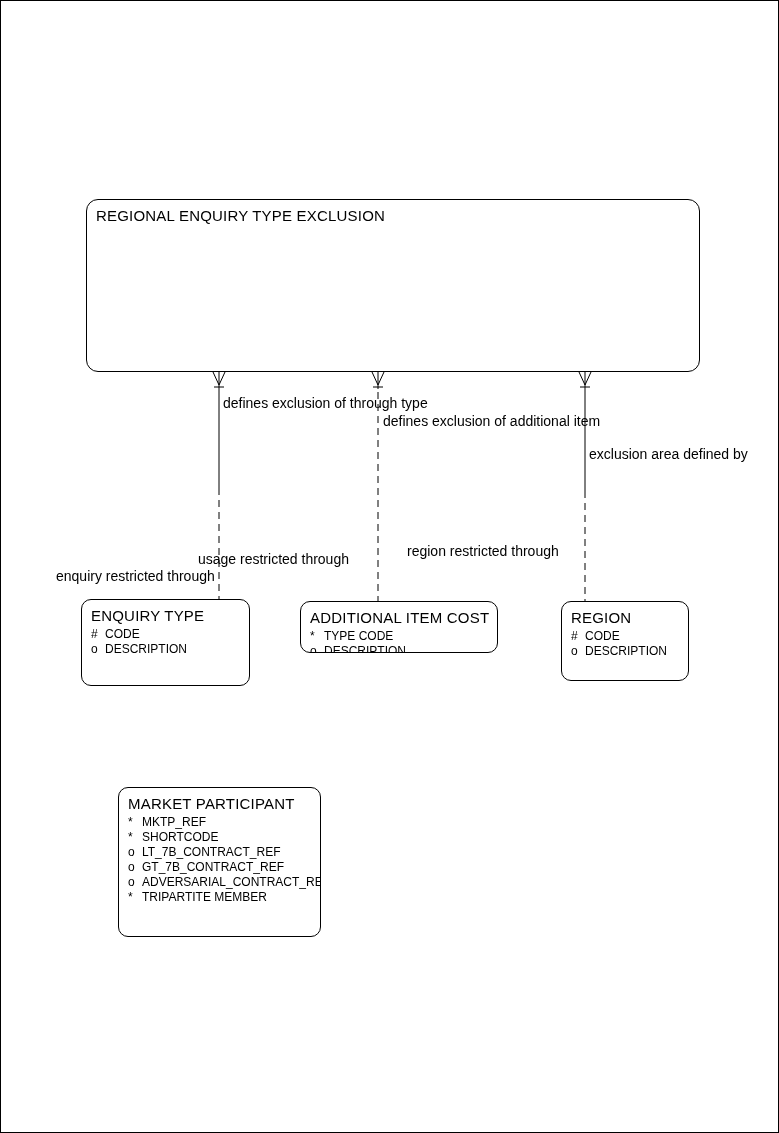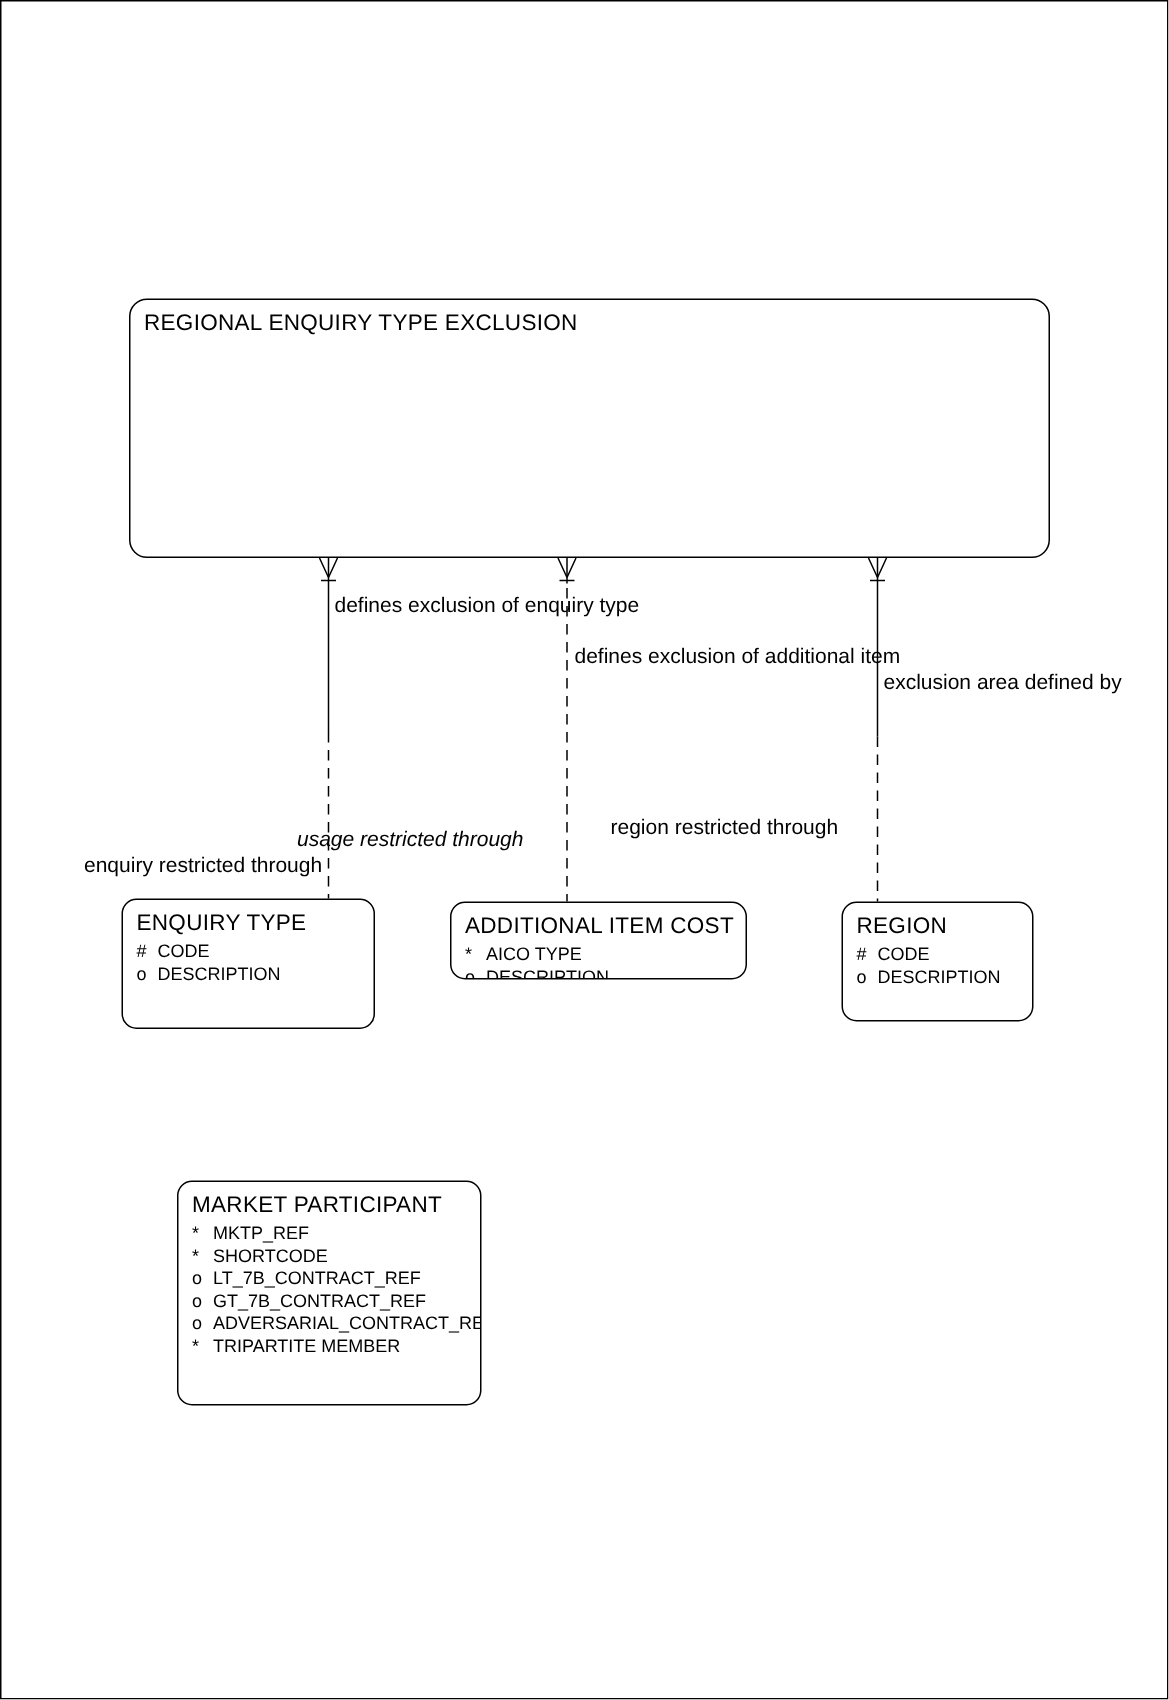--- a/index.html
+++ b/index.html
@@ -50,45 +50,45 @@
       <path d="M578,371 L584,384 M590,371 L584,384 M579,386 L589,386"></path>
       <line x1="584" y1="371" x2="584" y2="490"></line>
       <line x1="584" y1="490" x2="584" y2="600" stroke-dasharray="7 5"></line>
     </g>
   </svg>
 
   <div class="entity" style="left:85px; top:198px; width:614px; height:173px; border-radius:12px;">
     <div class="entity-title">REGIONAL ENQUIRY TYPE EXCLUSION</div>
   </div>
 
-  <div class="rel-label" style="left:222px; top:394px;">defines exclusion of enquiry type</div>
-  <div class="rel-label" style="left:382px; top:428px;">defines exclusion of additional item</div>
+  <div class="rel-label" style="left:222px; top:394px;">defines exclusion of through type</div>
+  <div class="rel-label" style="left:382px; top:412px;">defines exclusion of additional item</div>
   <div class="rel-label" style="left:588px; top:435px;margin-top:10px;">exclusion area defined by</div>
 
-  <div class="rel-label" style="left:197px; top:550px;font-style:italic;">usage restricted through</div>
+  <div class="rel-label" style="left:197px; top:550px;">usage restricted through</div>
   <div class="rel-label" style="left:406px; top:542px;">region restricted through</div>
   <div class="rel-label" style="left:11px; top:567px;margin-left:44px;">enquiry restricted through</div>
 
   <div class="entity" style="left:80px; top:598px; width:169px; height:87px;">
     <div class="entity-title">ENQUIRY TYPE</div>
     <div class="attr">
       <span class="attr-prefix">#</span>
       <span>CODE</span>
     </div>
     <div class="attr">
       <span class="attr-prefix">o</span>
       <span>DESCRIPTION</span>
     </div>
   </div>
 
   <div class="entity" style="left:299px; top:600px; width:198px; height:52px;">
     <div class="entity-title">ADDITIONAL ITEM COST</div>
     <div class="attr">
       <span class="attr-prefix">*</span>
-      <span>AICO TYPE</span>
+      <span>TYPE CODE</span>
     </div>
     <div class="attr">
       <span class="attr-prefix">o</span>
       <span>DESCRIPTION</span>
     </div>
   </div>
 
   <div class="entity" style="left:560px; top:600px; width:128px; height:80px;">
     <div class="entity-title">REGION</div>
     <div class="attr">

